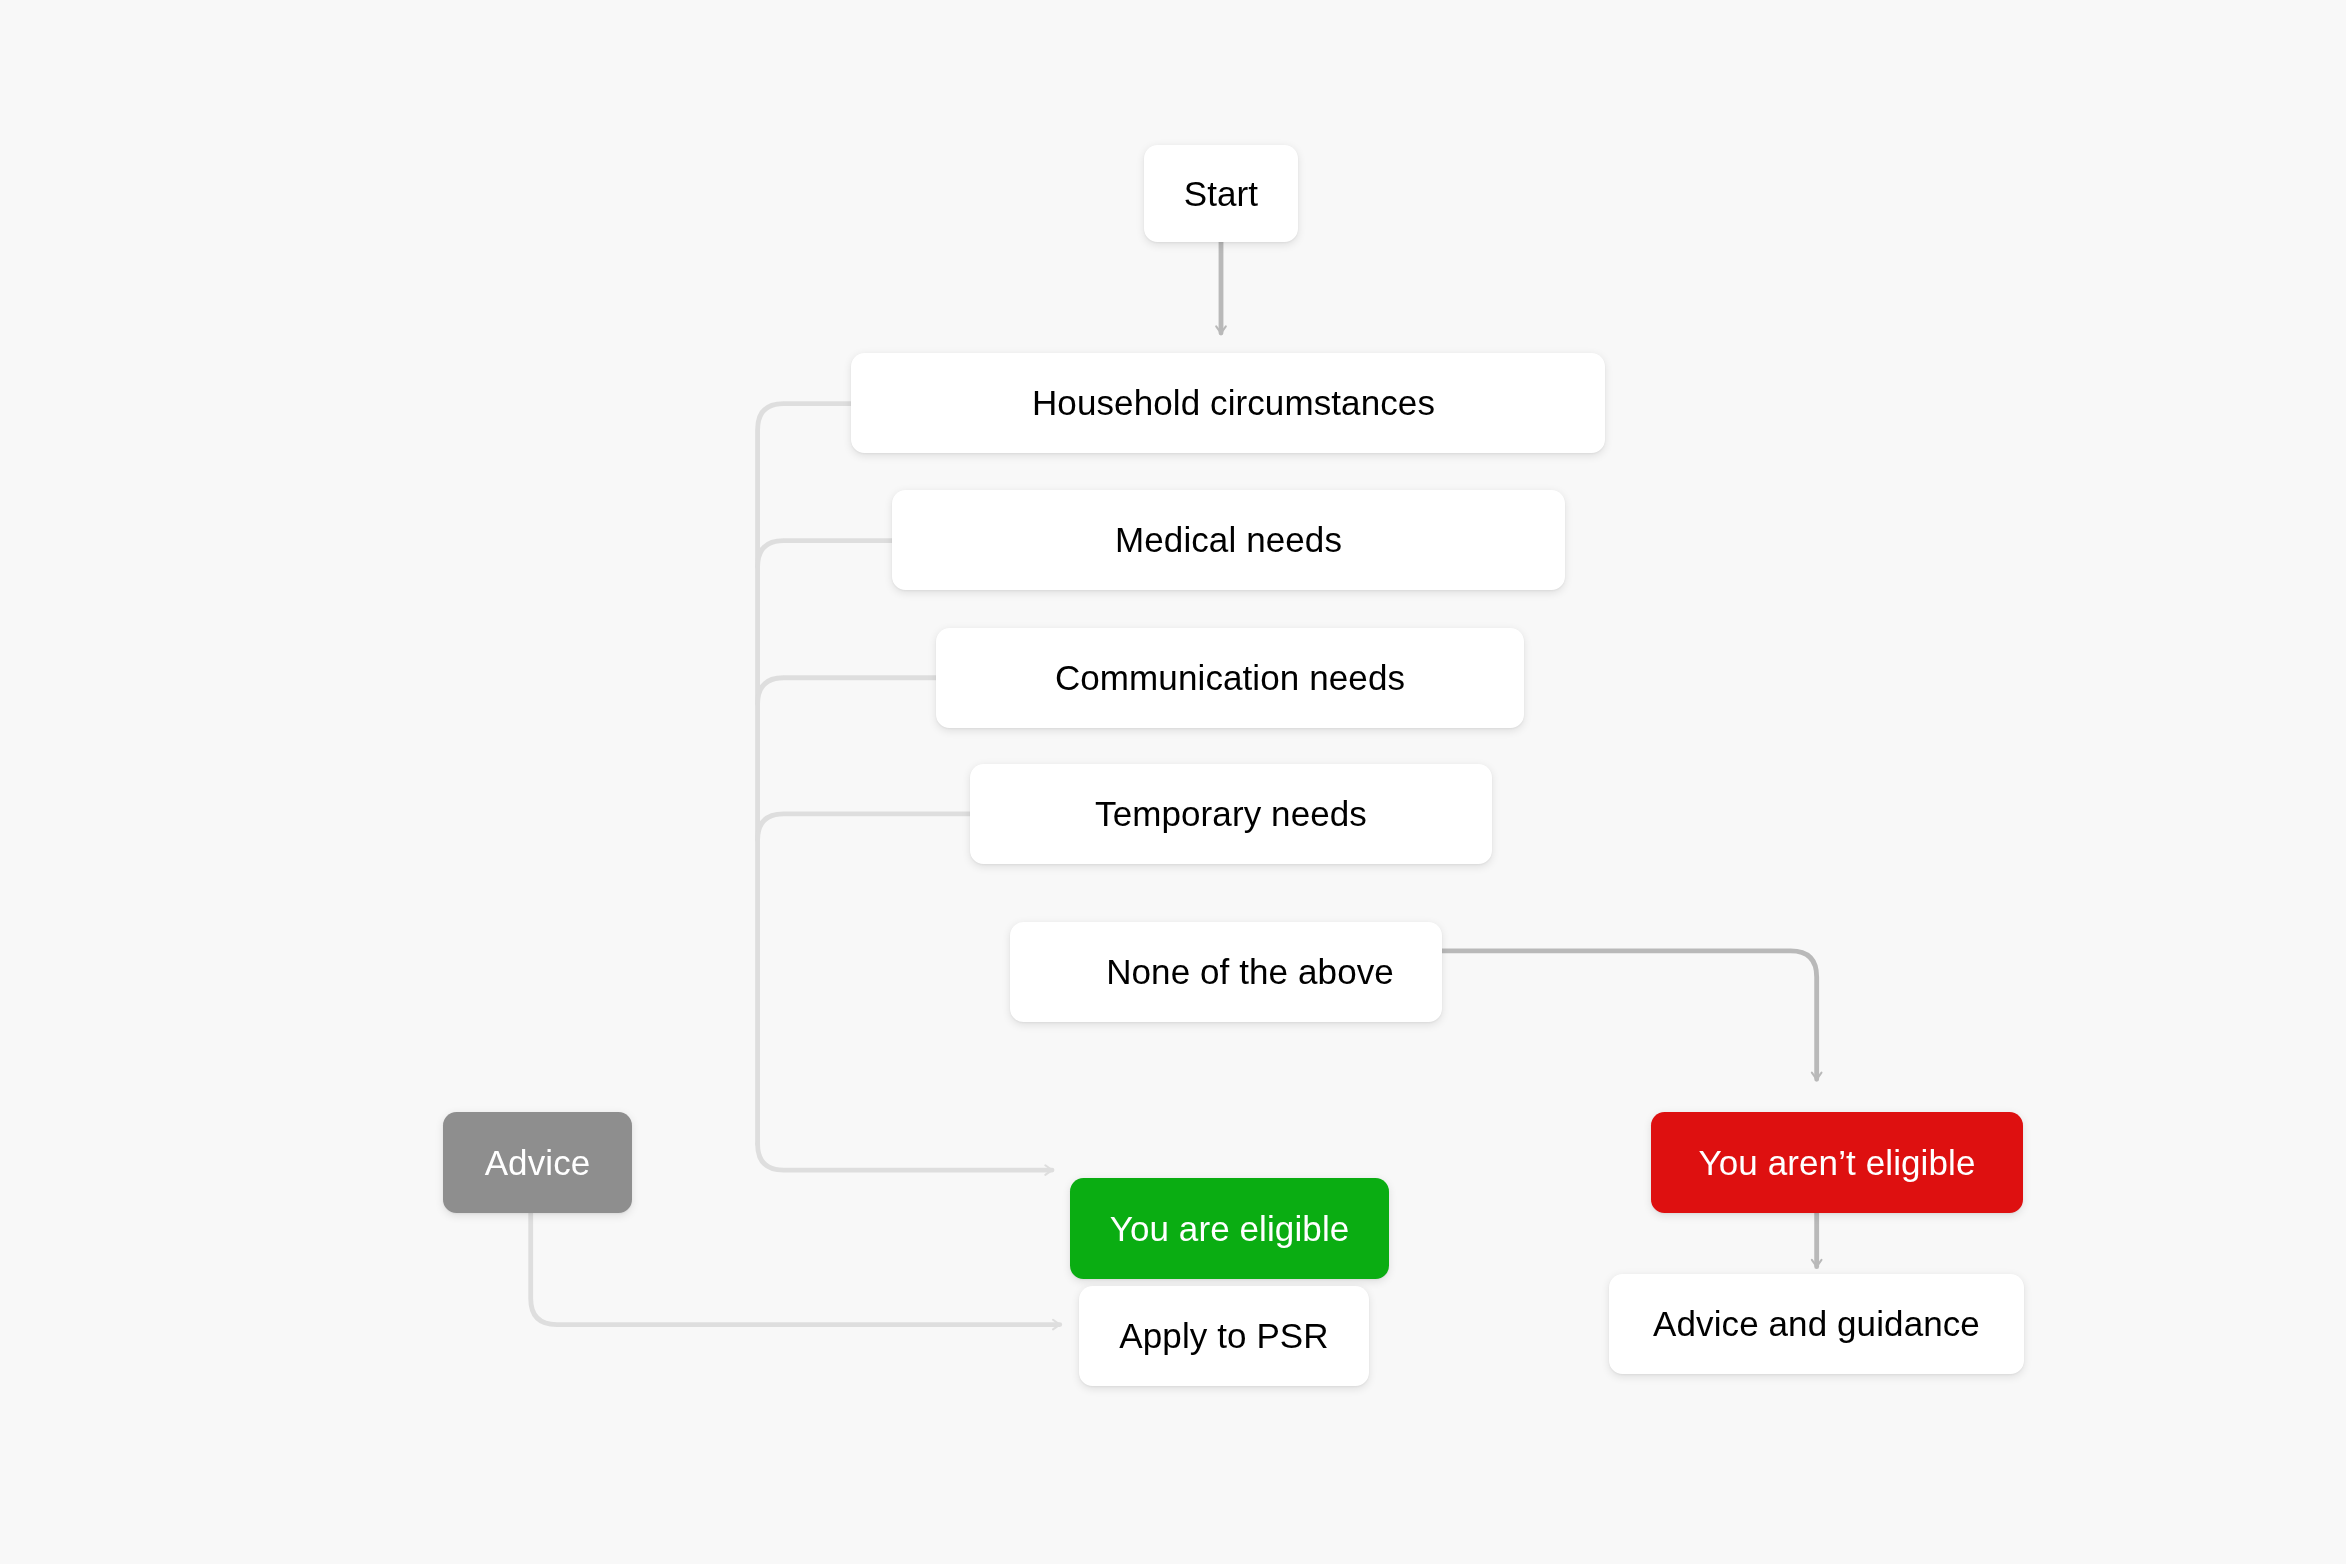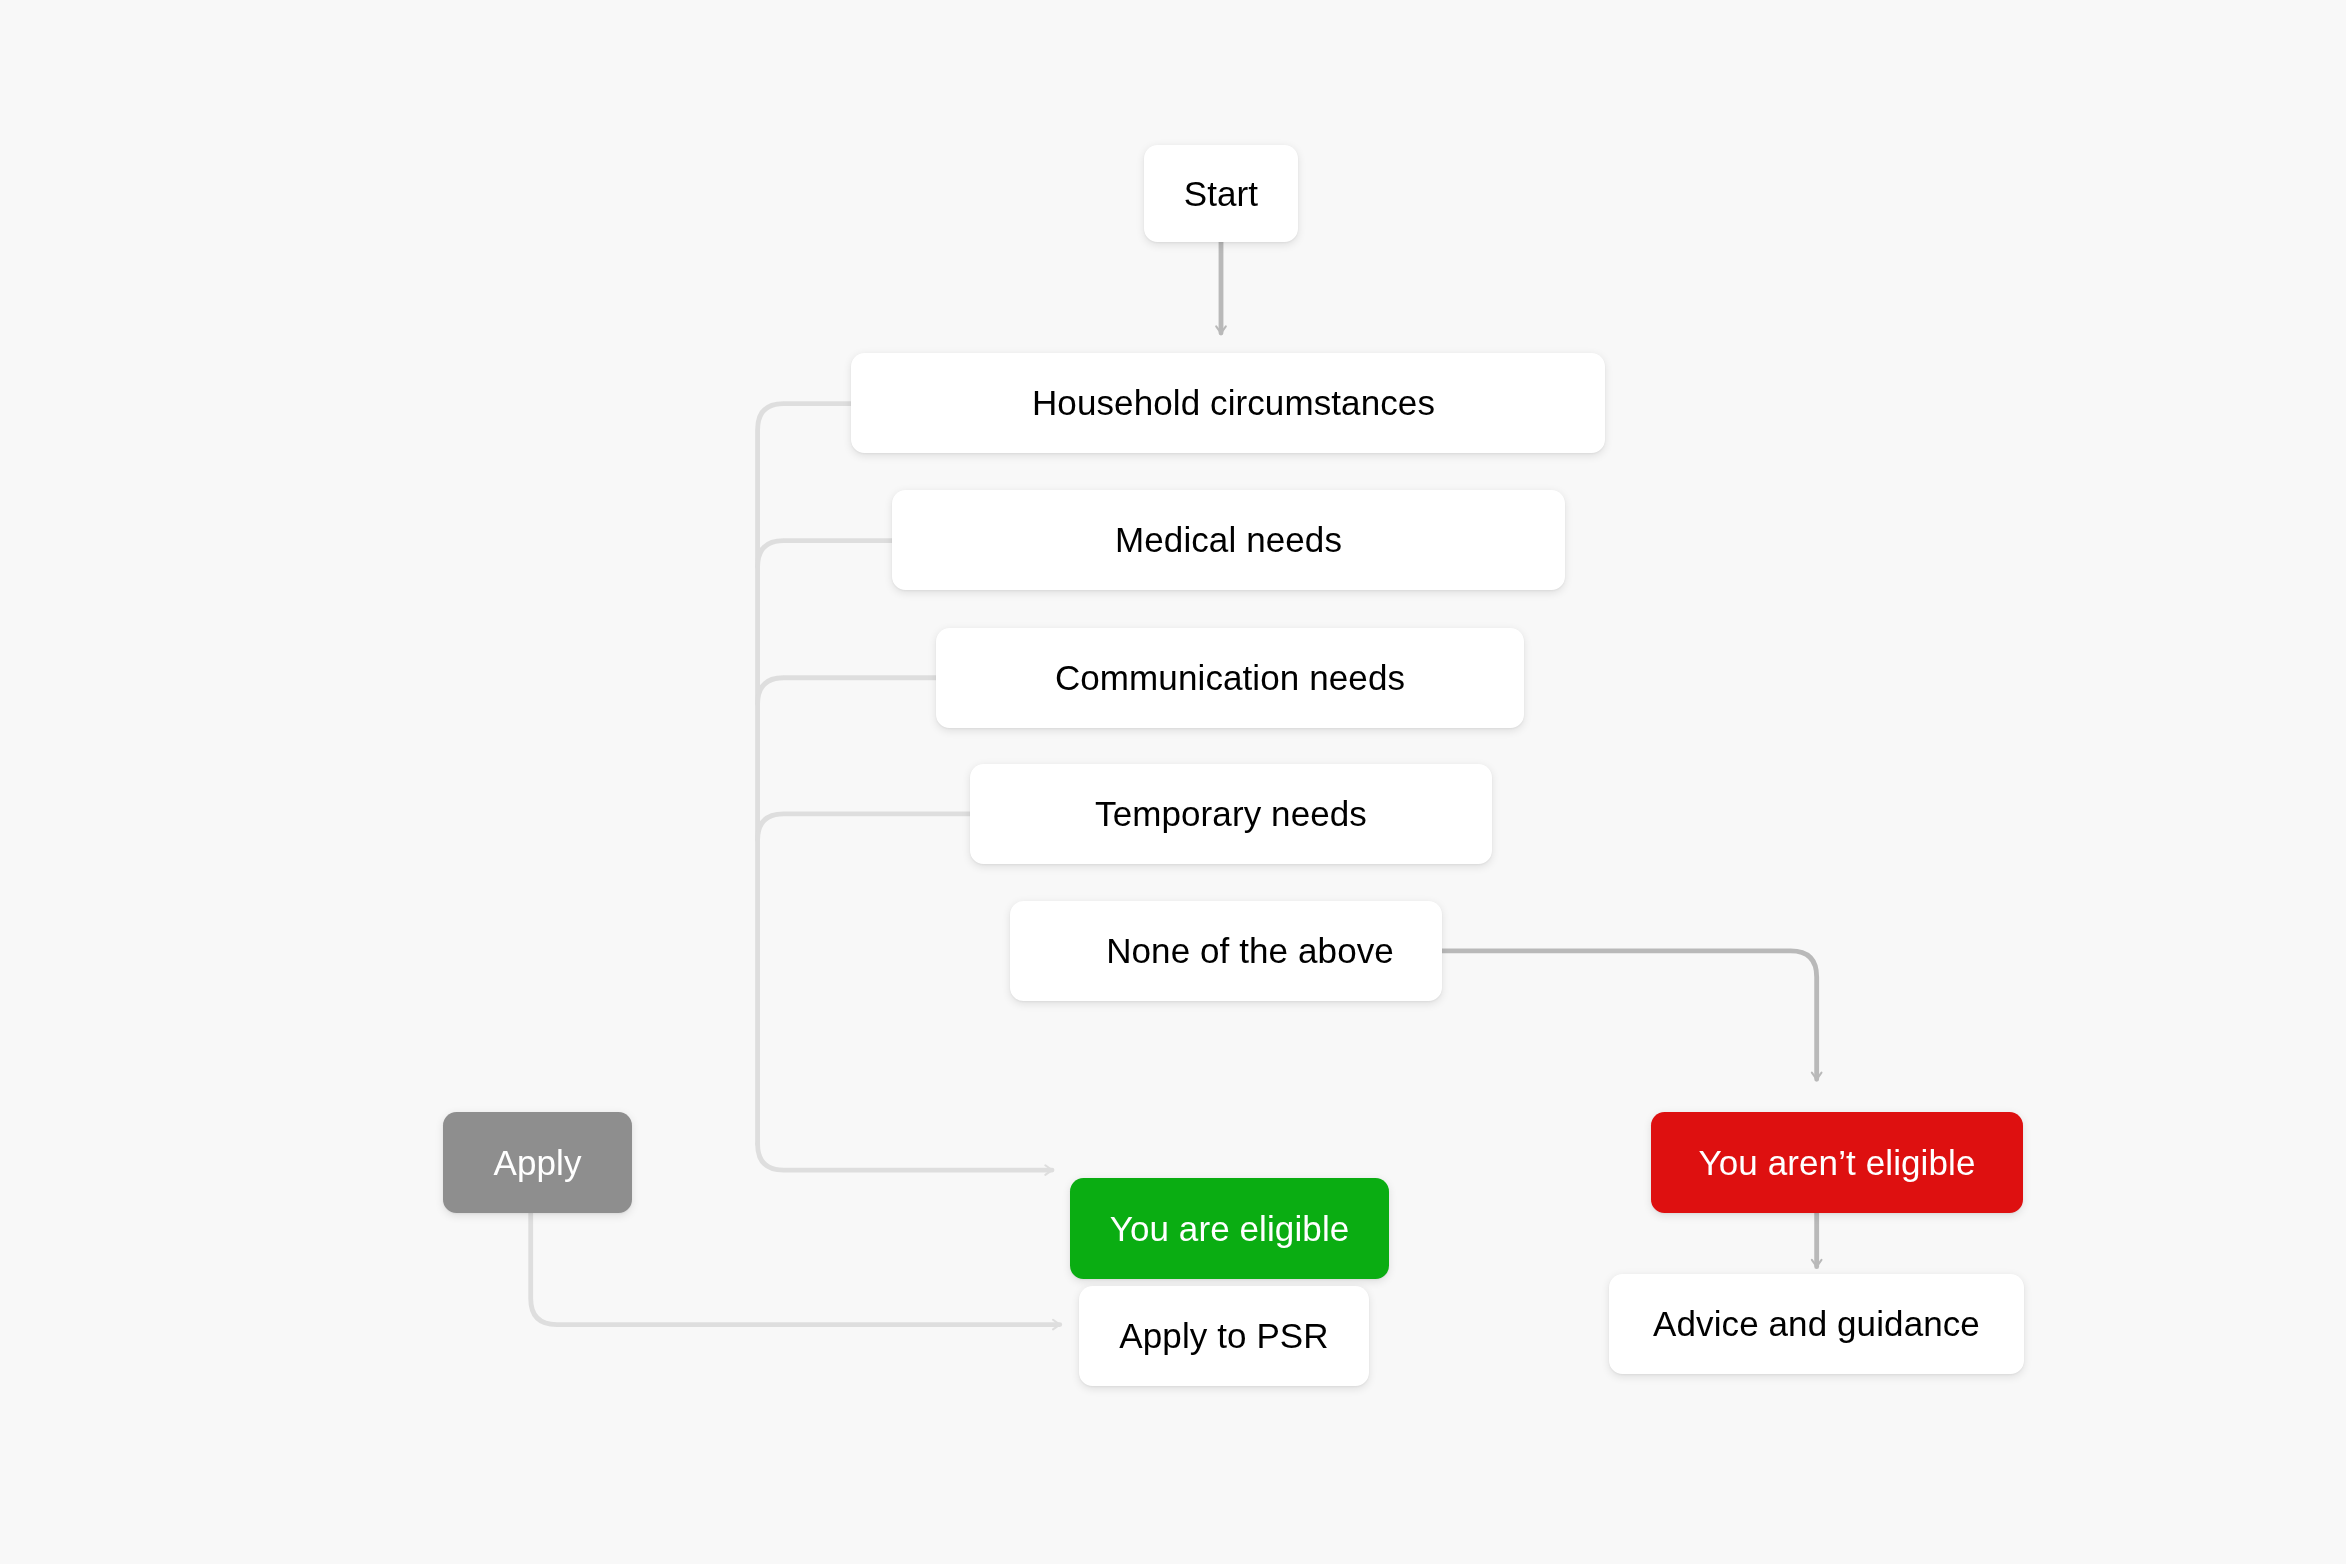--- a/index.html
+++ b/index.html
@@ -107,26 +107,26 @@
   </div>
 
   <div class="node" style="left:888px; top:628px; width:588px; height:100px;">
     <span>Communication needs</span>
   </div>
 
   <div class="node" style="left:922px; top:764px; width:522px; height:100px;">
     <span>Temporary needs</span>
   </div>
 
-  <div class="node" style="left:962px; top:901px; width:432px; height:100px;padding-left:48px;">
+  <div class="node" style="left:962px; top:922px; width:432px; height:100px;padding-left:48px;">
     <span>None of the above</span>
   </div>
 
   <div class="node grey" style="left:395px; top:1112px; width:189px; height:101px;">
-    <span>Apply</span>
+    <span>Advice</span>
   </div>
 
   <div class="node green" style="left:1022px; top:1178px; width:319px; height:101px;">
     <span>You are eligible</span>
   </div>
 
   <div class="node red" style="left:1603px; top:1112px; width:372px; height:101px;">
     <span>You aren’t eligible</span>
   </div>
 

